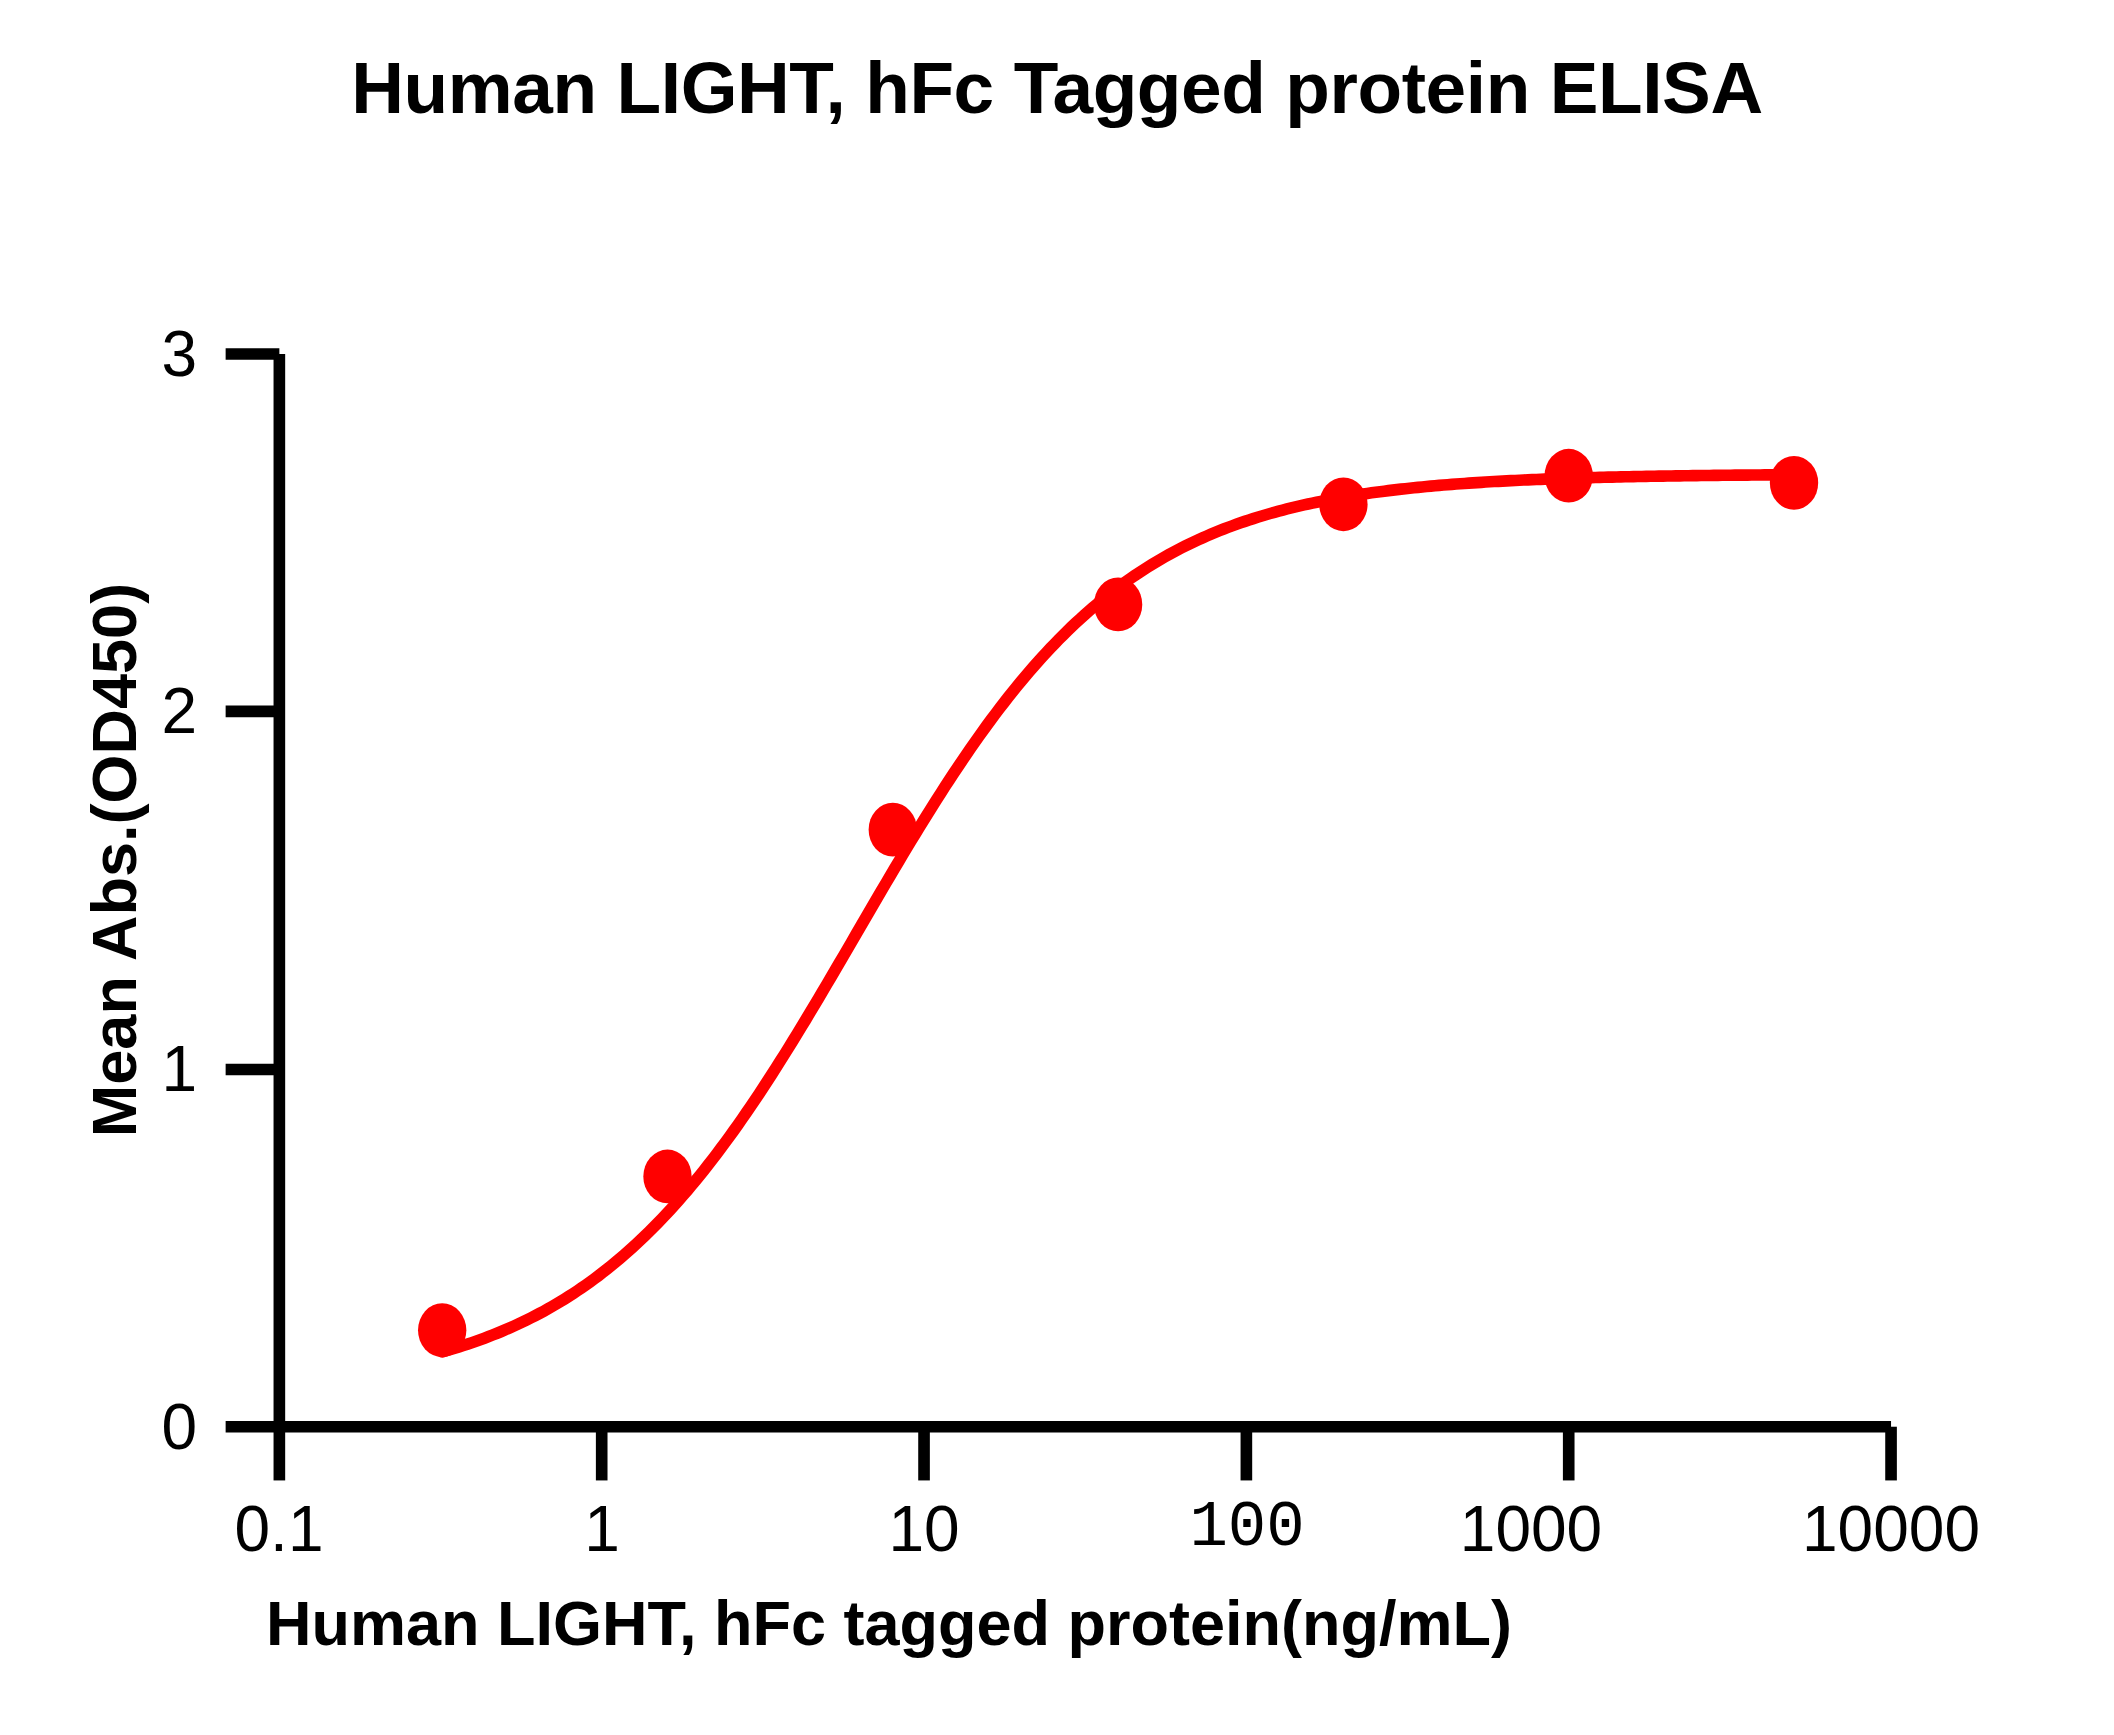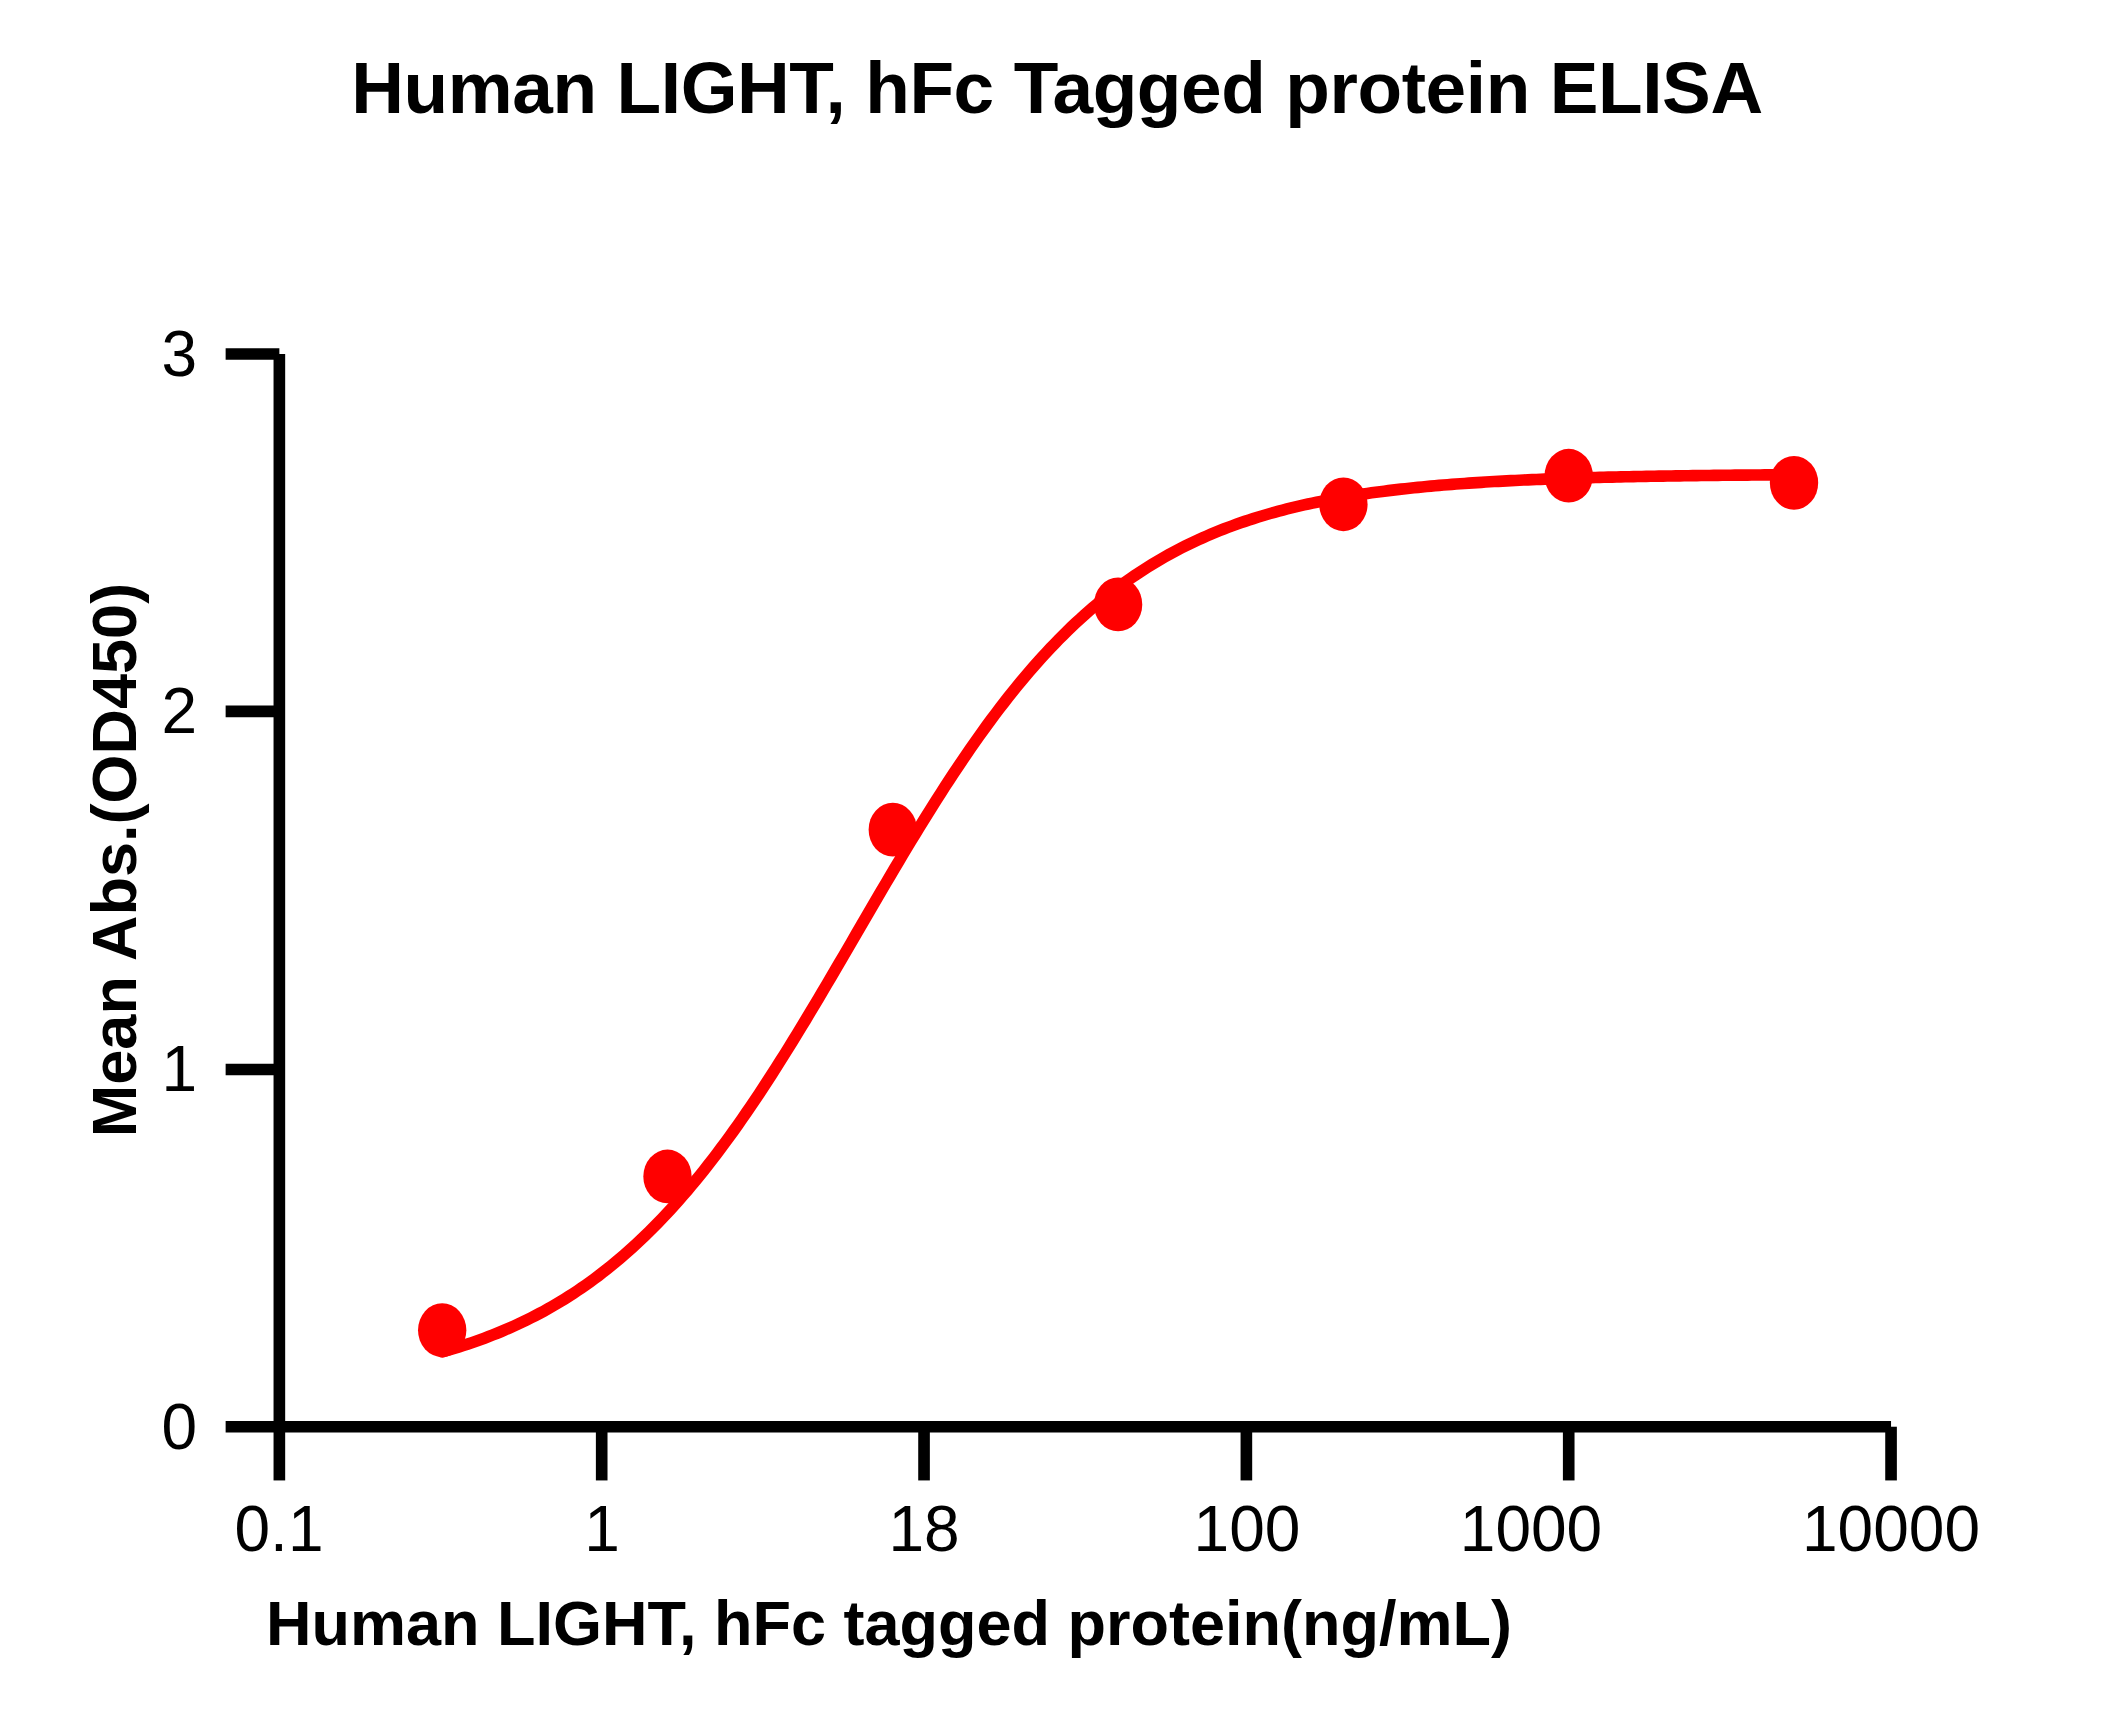--- a/index.html
+++ b/index.html
@@ -147,20 +147,20 @@
     <div id="y-axis-title">Mean Abs.(OD450)</div>
     <div id="x-axis-title">Human LIGHT, hFc tagged protein(ng/mL)</div>
 
     <div class="tick-label ytick-label" style="left:72px; top:354px; width:125px;">3</div>
     <div class="tick-label ytick-label" style="left:72px; top:711px; width:125px;">2</div>
     <div class="tick-label ytick-label" style="left:72px; top:1069px; width:125px;">1</div>
     <div class="tick-label ytick-label" style="left:72px; top:1427px; width:125px;">0</div>
 
     <div class="tick-label xtick-label" style="left:279px;  top:1492px;">0.1</div>
     <div class="tick-label xtick-label" style="left:602px;  top:1492px;">1</div>
-    <div class="tick-label xtick-label" style="left:924px; top:1492px;">18</div>
-    <div class="tick-label xtick-label" style="left:1247px; top:1492px;">100</div>
+    <div class="tick-label xtick-label" style="left:924px; top:1492px;">10</div>
+    <div class="tick-label xtick-label" style="left:1247px; top:1492px;font-family:Liberation Mono, monospace;">100</div>
     <div class="tick-label xtick-label" style="left:1531px; top:1492px;">1000</div>
     <div class="tick-label xtick-label" style="left:1891px; top:1492px;">10000</div>
 
   </div>
 </div>
 
 
 </body></html>

